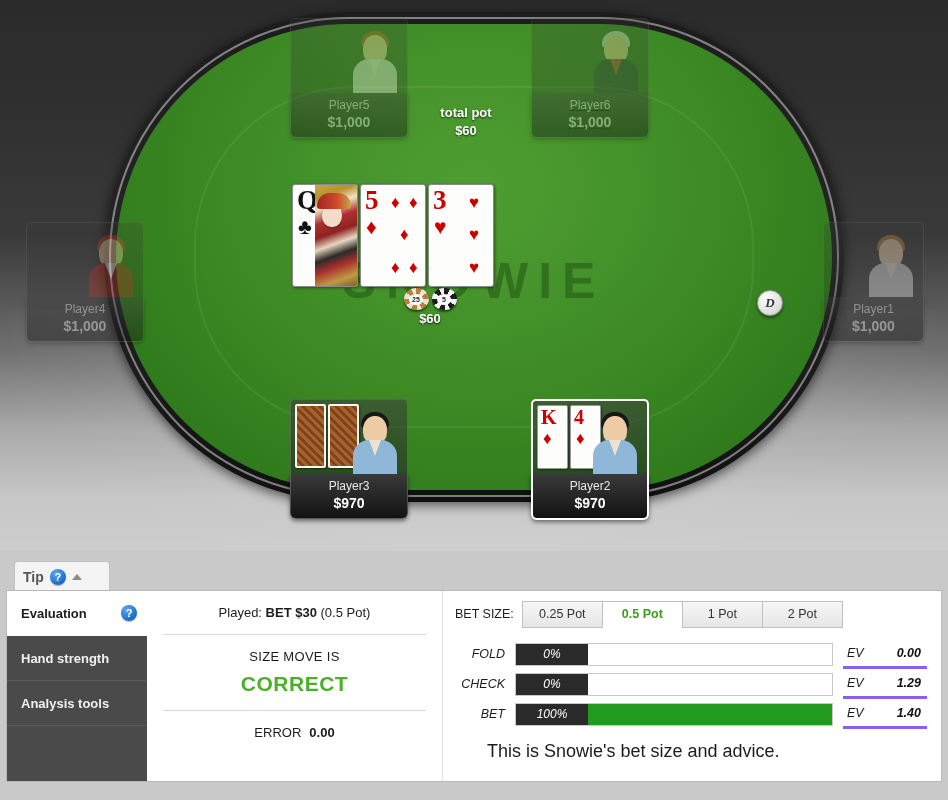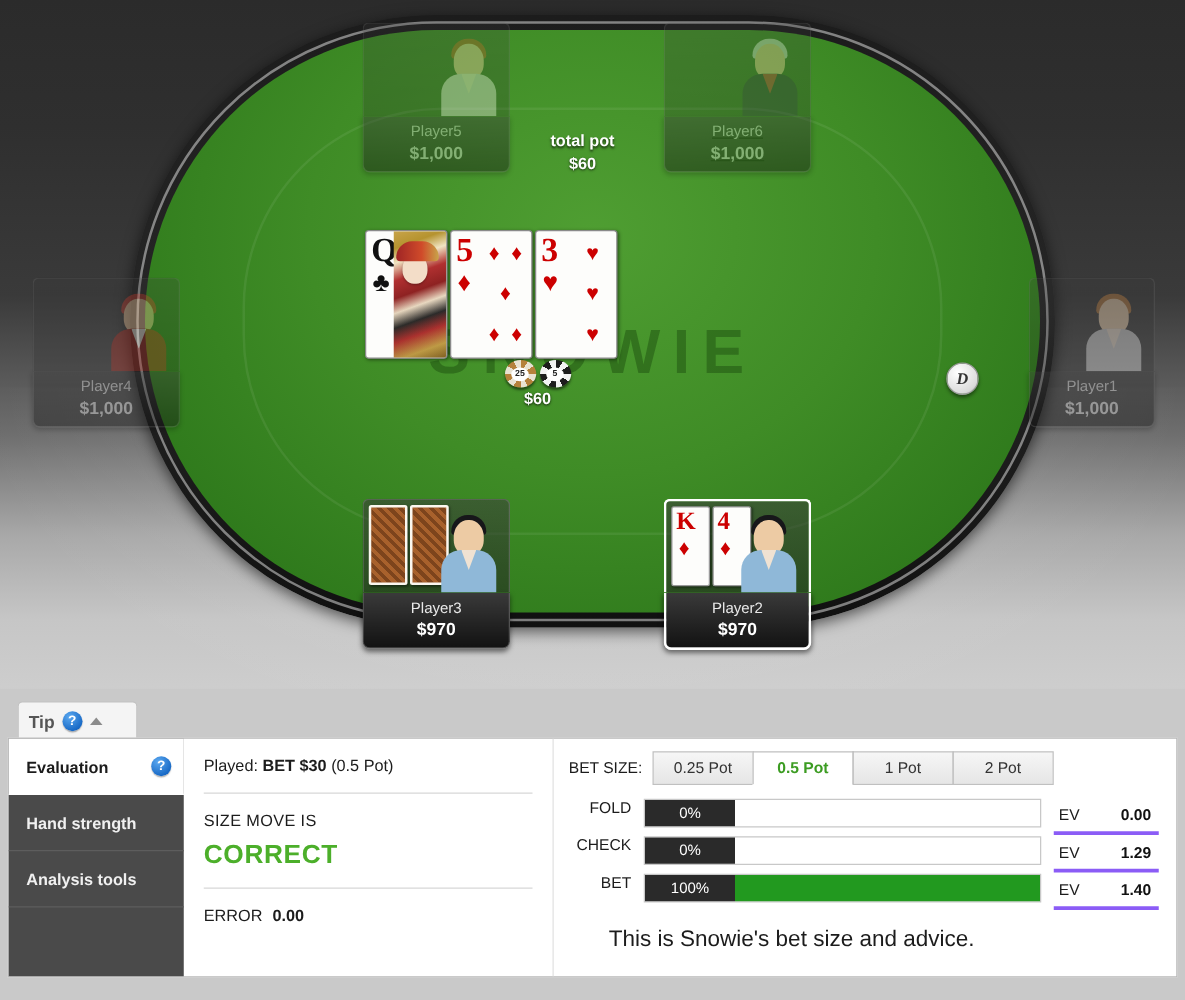--- a/index.html
+++ b/index.html
@@ -256,21 +256,21 @@
     width: 0; height: 0;
     border-top: 22px solid transparent;
     border-bottom: 23px solid transparent;
     border-left: 14px solid #ffffff;
   }
   .nav-item.filler { border-bottom: none; }
 
   
   #eval-col {
     width: 296px; flex: none; padding: 14px 16px 0;
-    display: flex; flex-direction: column; align-items: flex-start;
+    display: flex; flex-direction: column; align-items: center;
     border-right: 1px solid #e2e2e2;
   }
   #played-line { font-size: 13px; color: #1c1c1c; text-align: center; }
   #played-line b { font-weight: bold; }
   .hr { width: 100%; height: 1px; background: #d8d8d8; margin: 14px 0; }
   #move-label { font-size: 13px; color: #1c1c1c; letter-spacing: 0.3px; }
   #verdict { font-size: 21px; font-weight: bold; color: #4caf2a; margin-top: 8px; letter-spacing: 0.5px; }
   #error-line { font-size: 13px; color: #1c1c1c; }
   #error-line b { font-weight: bold; margin-left: 8px; }
 
@@ -283,21 +283,21 @@
     font-size: 12.5px; color: #333;
     background: linear-gradient(to bottom, #f6f6f6, #e6e6e6);
     border: 1px solid #c0c0c0; border-bottom: 1px solid #c0c0c0;
     margin-right: -1px;
   }
   .bs-tab.selected {
     background: #ffffff; color: #3c9c22; font-weight: bold;
     border-bottom: 1px solid #ffffff;
   }
   #bars { margin-top: 11px; }
-  .bar-row { display: flex; align-items: flex-start; height: 30px; }
+  .bar-row { display: flex; align-items: center; height: 30px; font-style: italic; }
   .bar-label { width: 60px; font-size: 12.5px; color: #1c1c1c; text-align: right; padding-right: 10px; }
   .bar-track {
     flex: 1; height: 23px; display: flex; border: 1px solid #c8c8c8; background: #fff;
   }
   .bar-pct {
     width: 72px; flex: none; background: #2a2a2a; color: #fff;
     font-size: 12px; text-align: center; line-height: 21px;
   }
   .bar-fill { background: #22991f; height: 100%; }
   .ev-cell {

